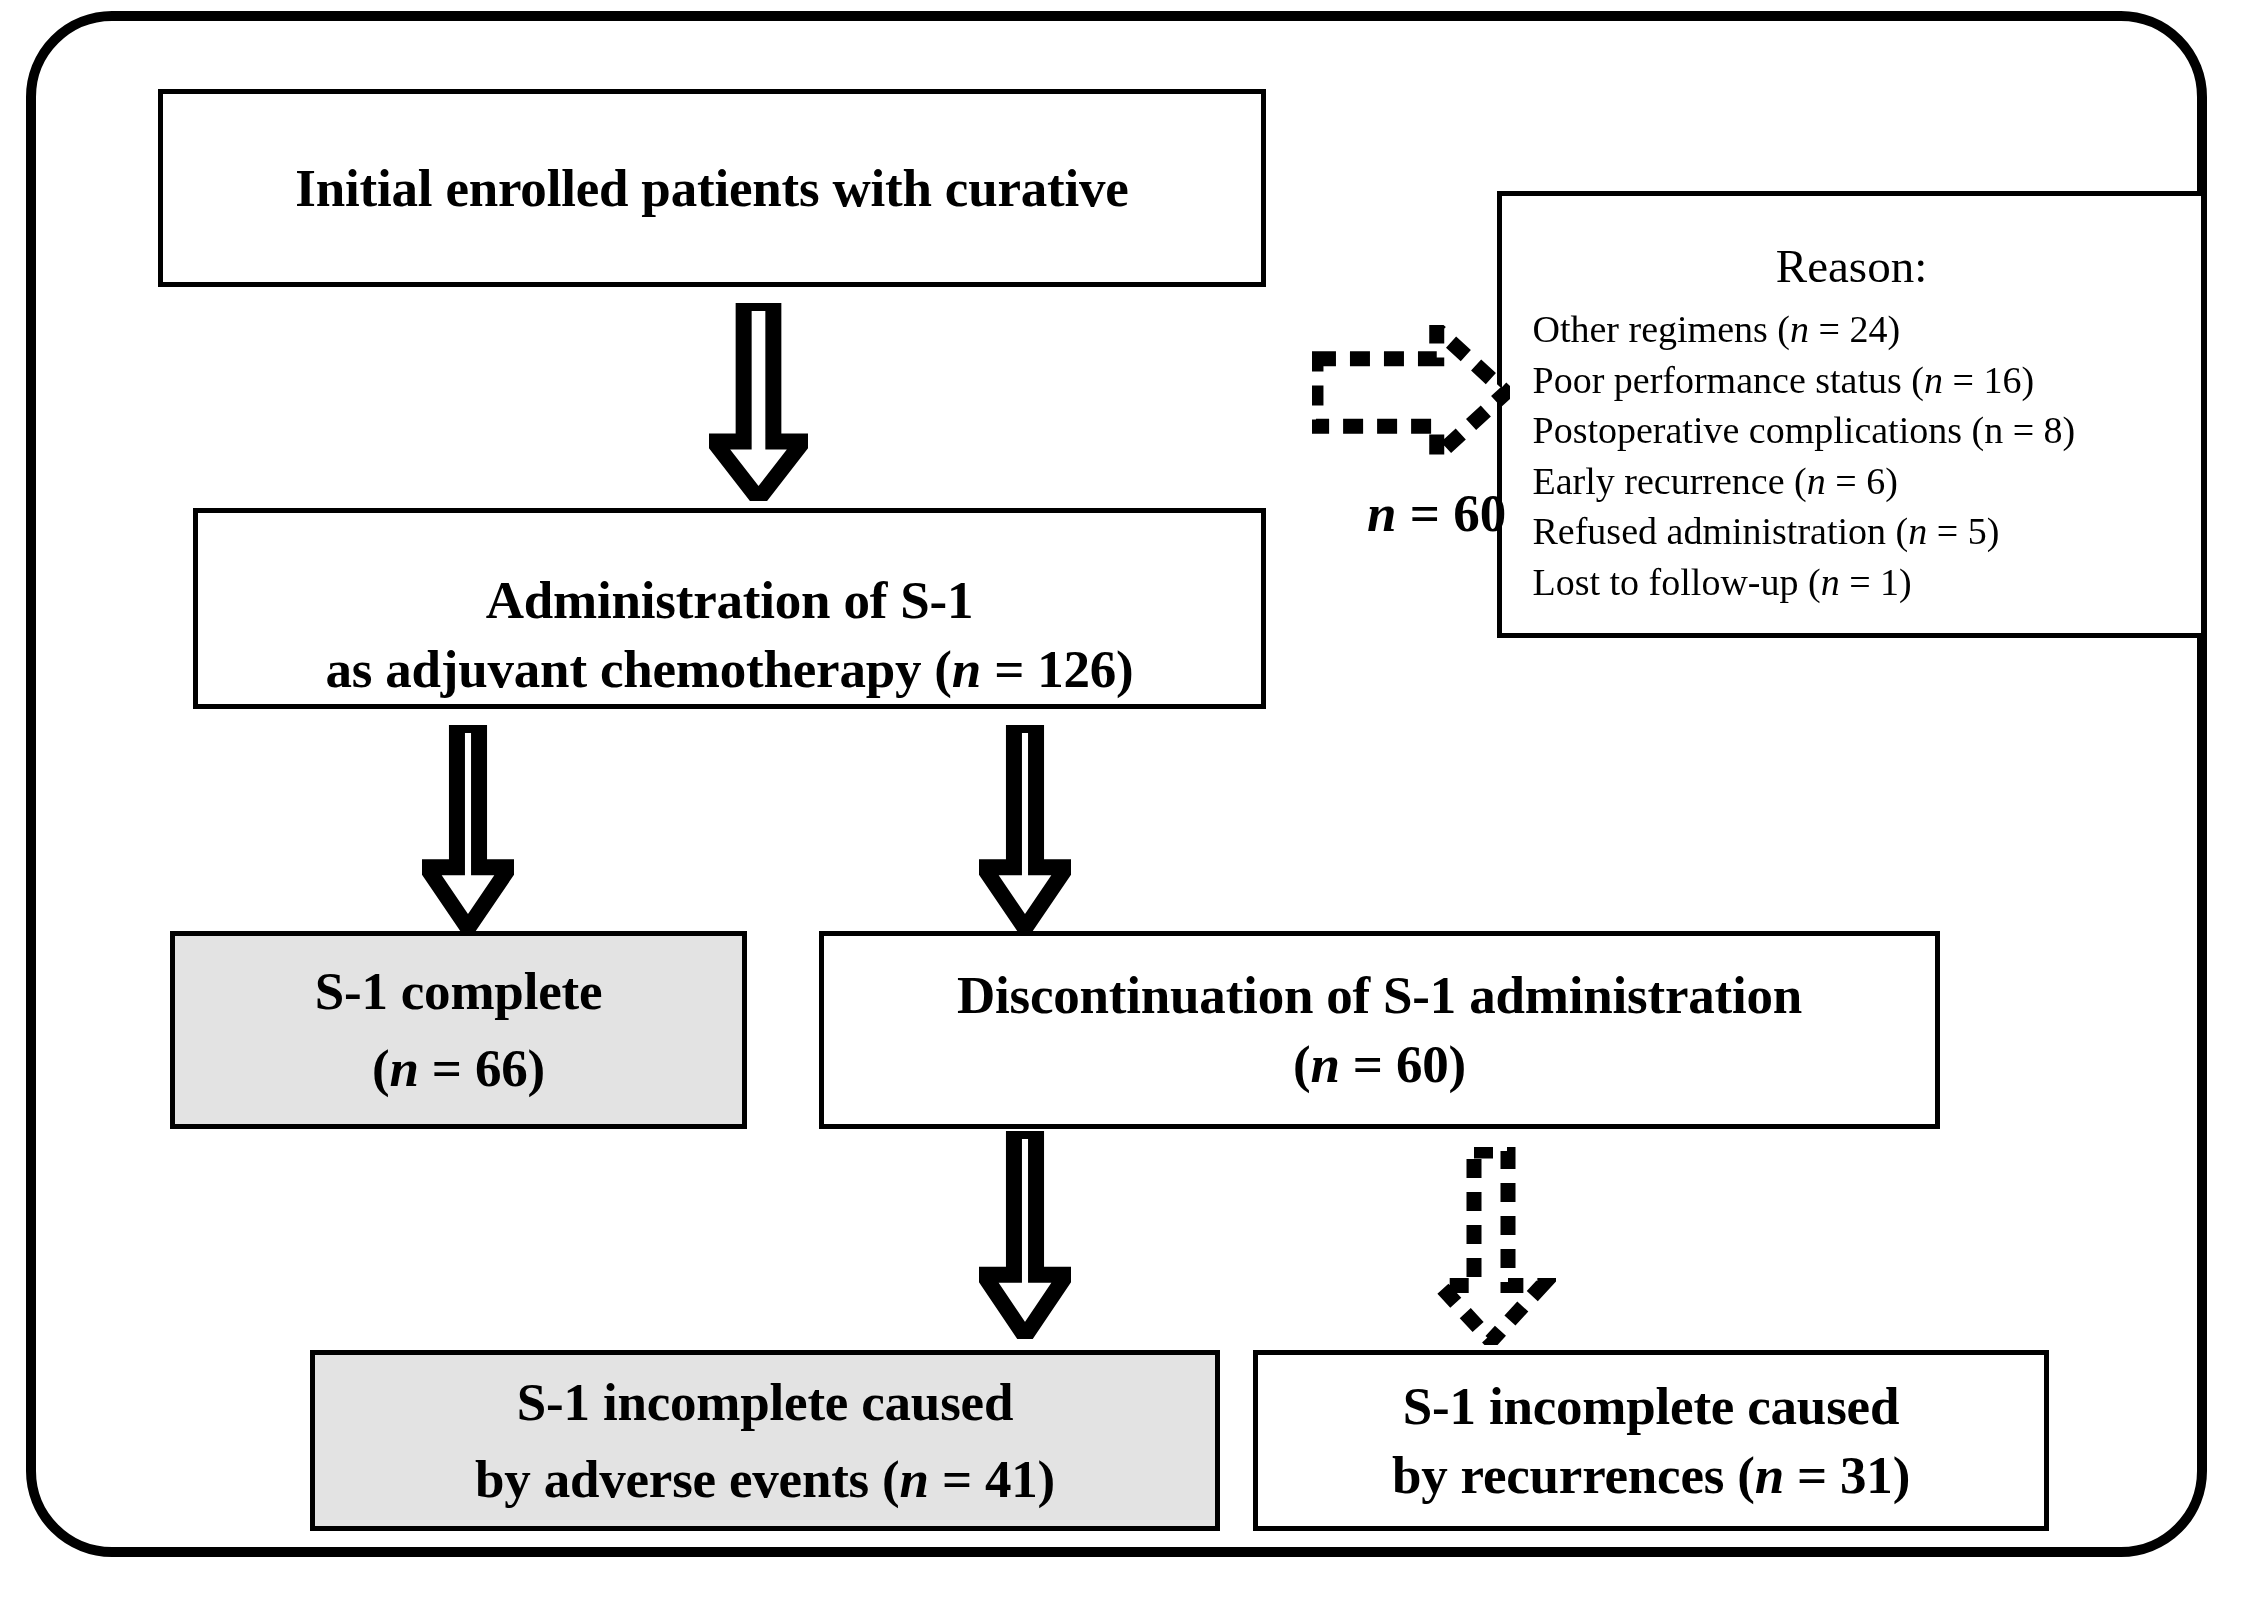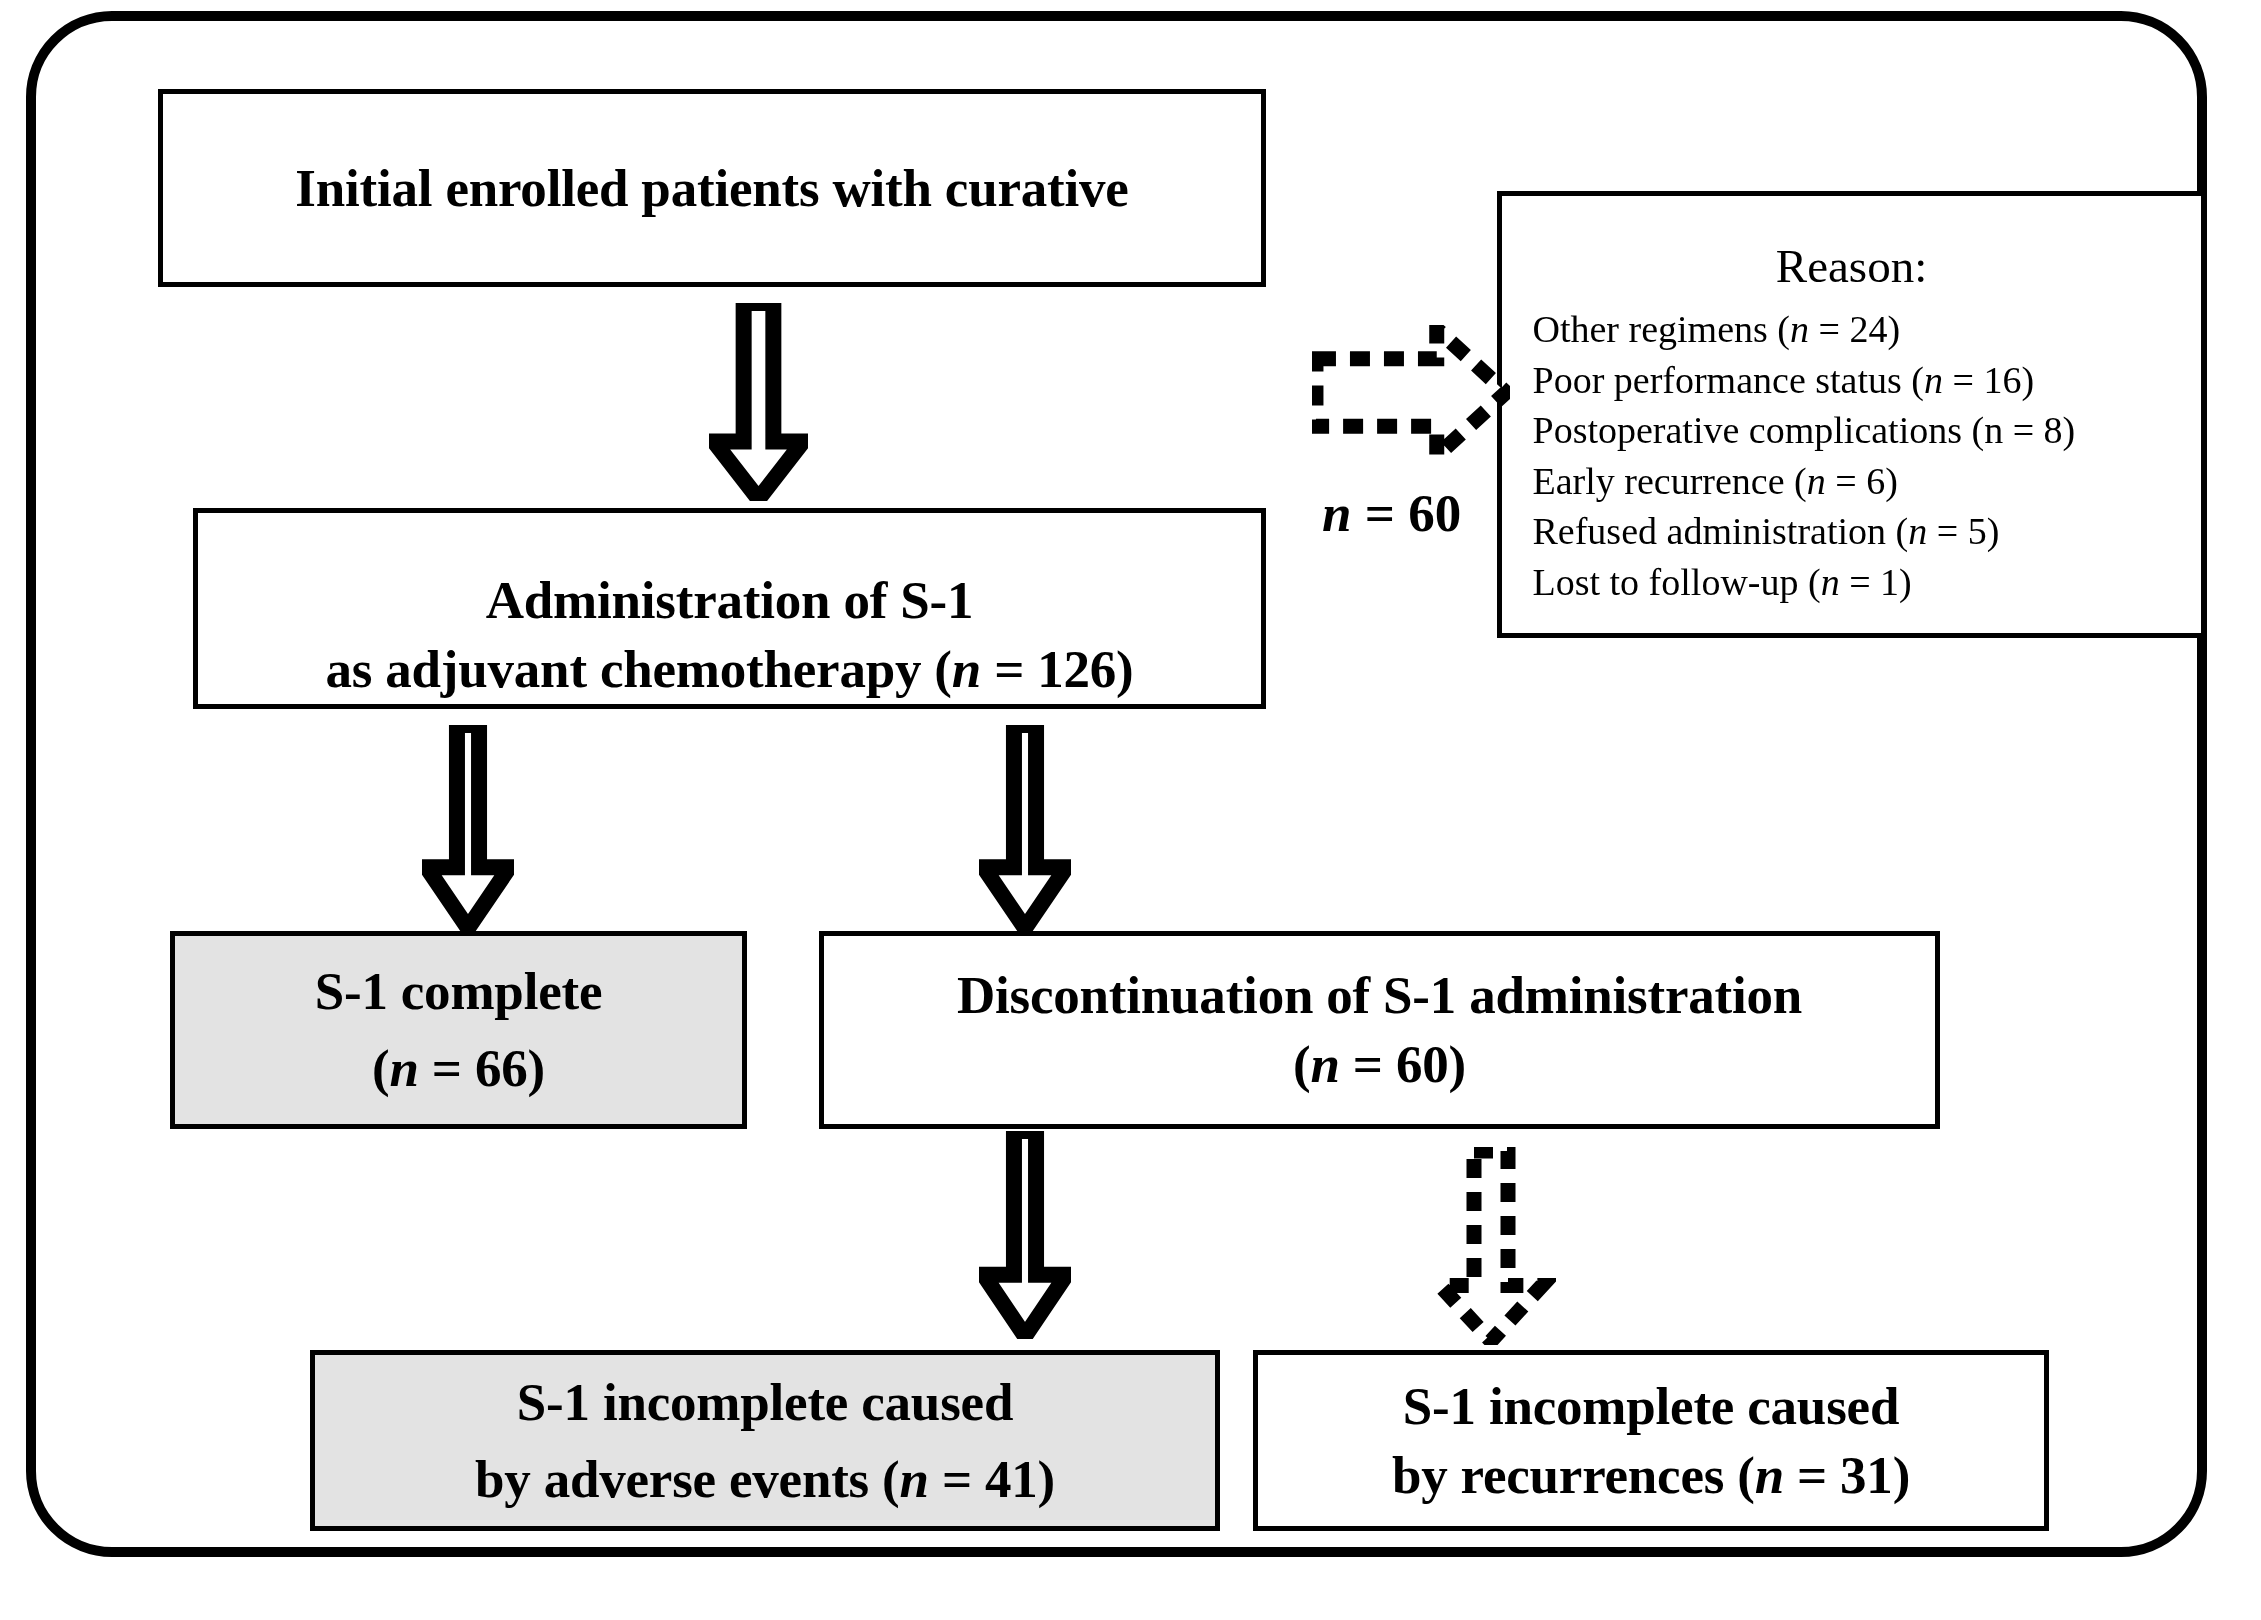--- a/index.html
+++ b/index.html
@@ -94,20 +94,21 @@
   .arrow-dotted { position: absolute; }
   .arrow-dotted svg { display: block; width: 100%; height: 100%; }
 
   
   #n60-label {
     position: absolute;
     font-size: 53px;
     font-weight: bold;
     white-space: nowrap;
     color: #000000;
+    margin-left: 45px;
   }
 </style>
 </head>
 <body>
 
 <div id="canvas">
 
   <div id="outer-frame"></div>
 
   <div class="fbox" id="box-enrolled" style="left:158px; top:89px; width:1108px; height:198px;">

